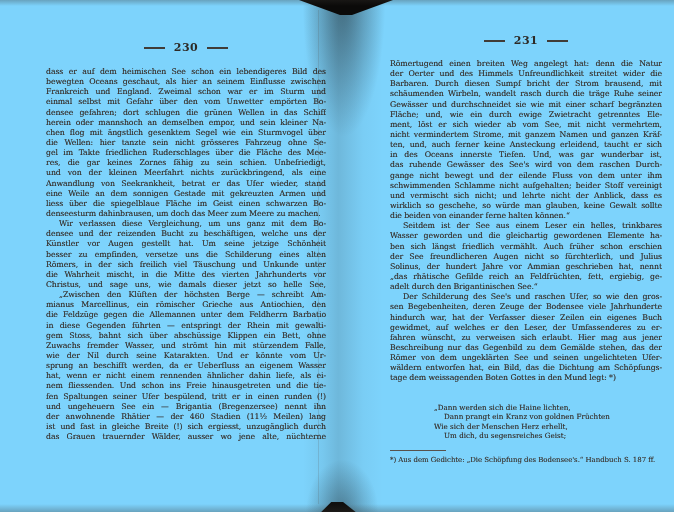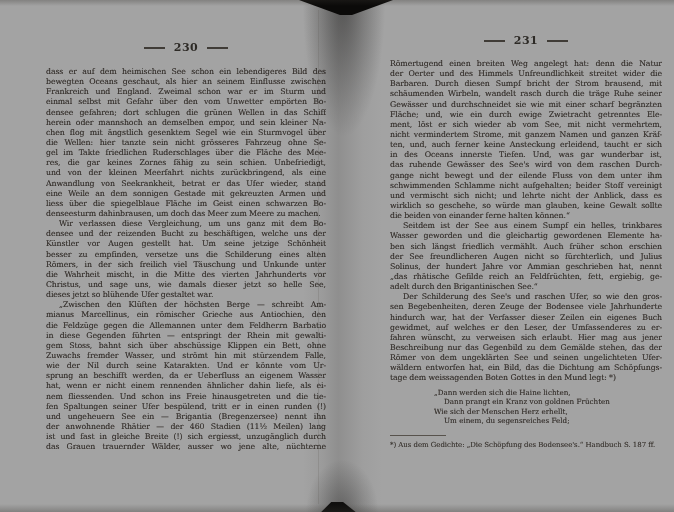--- a/index.html
+++ b/index.html
@@ -1,18 +1,18 @@
 <!DOCTYPE html>
 <html><head>
 <meta charset="utf-8">
 <style>
   html,body{margin:0;padding:0;}
   .canvas{
     position:relative; width:674px; height:512px; overflow:hidden;
-    background:#a3a3a3;
+    background:#7dd3fc;
     font-family:"DejaVu Serif","Liberation Serif",serif;
     color:#37322e;
   }
   
   .top-edge{position:absolute;left:0;top:0;width:674px;height:6px;
     background:linear-gradient(180deg,rgba(55,52,48,.30),rgba(55,52,48,0));}
   .bottom-edge{position:absolute;left:0;bottom:0;width:674px;height:8px;
     background:linear-gradient(0deg,rgba(55,52,48,.30),rgba(55,52,48,0));}
   .gutter{position:absolute;left:303px;top:0;width:80px;height:512px;
     background:linear-gradient(90deg,rgba(20,18,16,0) 0%,rgba(20,18,16,.06) 25%,
@@ -33,21 +33,21 @@
   .page-right{left:390px;top:33px;width:272px;}
   .page-header{display:flex;align-items:center;justify-content:center;gap:9px;height:15px;}
   .page-num{font-size:11px;font-weight:bold;color:#2d2a26;letter-spacing:.5px;}
   .rule{display:inline-block;width:21px;height:2px;background:#403c37;}
   .body{margin-top:12px;font-size:7.8px;line-height:10.15px;letter-spacing:-0.1px;}
   .page-right .body{margin-top:11px;}
   .ln{height:10.15px;overflow:hidden;text-align:justify;text-align-last:justify;
     text-shadow:0 0 .4px rgba(55,50,45,.55);}
   .ln.ind{text-indent:13px;}
   .ln.end{text-align-last:left;}
-  .verse{margin-top:4px;padding-left:44px;font-size:7.2px;line-height:9.6px;}
+  .verse{margin-top:19px;padding-left:44px;font-size:7.2px;line-height:9.6px;}
   .verse .ln{text-align:left;text-align-last:left;height:9.6px;}
   .verse .ln:nth-child(even){padding-left:10px;}
   .fn-rule{margin-top:9px;width:56px;height:1px;background:#57524c;}
   .footnote{margin-top:5px;font-size:7px;letter-spacing:-0.05px;color:#3b3631;
     text-shadow:0 0 .4px rgba(55,50,45,.5);}
 </style>
 </head>
 <body>
 
 <div class="canvas">
@@ -74,21 +74,20 @@
         <div class="ln">eine Weile an dem sonnigen Gestade mit gekreuzten Armen und</div>
         <div class="ln">liess über die spiegelblaue Fläche im Geist einen schwarzen Bo-</div>
         <div class="ln end">denseesturm dahinbrausen, um doch das Meer zum Meere zu machen.</div>
         <div class="ln ind">Wir verlassen diese Vergleichung, um uns ganz mit dem Bo-</div>
         <div class="ln">densee und der reizenden Bucht zu beschäftigen, welche uns der</div>
         <div class="ln">Künstler vor Augen gestellt hat.  Um seine jetzige Schönheit</div>
         <div class="ln">besser zu empfinden, versetze uns die Schilderung eines alten</div>
         <div class="ln">Römers, in der sich freilich viel Täuschung und Unkunde unter</div>
         <div class="ln">die Wahrheit mischt, in die Mitte des vierten Jahrhunderts vor</div>
         <div class="ln">Christus, und sage uns, wie damals dieser jetzt so helle See,</div>
-        <div class="ln end">dieses jetzt so blühende Ufer gestaltet war.</div>
         <div class="ln ind">„Zwischen den Klüften der höchsten Berge — schreibt Am-</div>
         <div class="ln">mianus Marcellinus, ein römischer Grieche aus Antiochien, den</div>
         <div class="ln">die Feldzüge gegen die Allemannen unter dem Feldherrn Barbatio</div>
         <div class="ln">in diese Gegenden führten — entspringt der Rhein mit gewalti-</div>
         <div class="ln">gem Stoss, bahnt sich über abschüssige Klippen ein Bett, ohne</div>
         <div class="ln">Zuwachs fremder Wasser, und strömt hin mit stürzendem Falle,</div>
         <div class="ln">wie der Nil durch seine Katarakten.  Und er könnte vom Ur-</div>
         <div class="ln">sprung an beschifft werden, da er Ueberfluss an eigenem Wasser</div>
         <div class="ln">hat, wenn er nicht einem rennenden ähnlicher dahin liefe, als ei-</div>
         <div class="ln">nem fliessenden.  Und schon ins Freie hinausgetreten und die tie-</div>
@@ -116,42 +115,42 @@
         <div class="ln">ment, löst er sich wieder ab vom See, mit nicht vermehrtem,</div>
         <div class="ln">nicht vermindertem Strome, mit ganzem Namen und ganzen Kräf-</div>
         <div class="ln">ten, und, auch ferner keine Ansteckung erleidend, taucht er sich</div>
         <div class="ln">in des Oceans innerste Tiefen.  Und, was gar wunderbar ist,</div>
         <div class="ln">das ruhende Gewässer des See's wird von dem raschen Durch-</div>
         <div class="ln">gange nicht bewegt und der eilende Fluss von dem unter ihm</div>
         <div class="ln">schwimmenden Schlamme nicht aufgehalten; beider Stoff vereinigt</div>
         <div class="ln">und vermischt sich nicht; und lehrte nicht der Anblick, dass es</div>
         <div class="ln">wirklich so geschehe, so würde man glauben, keine Gewalt sollte</div>
         <div class="ln end">die beiden von einander ferne halten können.“</div>
-        <div class="ln ind">Seitdem ist der See aus einem Sumpf ein helles, trinkbares</div>
+        <div class="ln ind">Seitdem ist der See aus einem Leser ein helles, trinkbares</div>
         <div class="ln">Wasser geworden und die gleichartig gewordenen Elemente ha-</div>
         <div class="ln">ben sich längst friedlich vermählt.  Auch früher schon erschien</div>
         <div class="ln">der See freundlicheren Augen nicht so fürchterlich, und Julius</div>
         <div class="ln">Solinus, der hundert Jahre vor Ammian geschrieben hat, nennt</div>
         <div class="ln">„das rhätische Gefilde reich an Feldfrüchten, fett, ergiebig, ge-</div>
         <div class="ln end">adelt durch den Brigantinischen See.“</div>
         <div class="ln ind">Der Schilderung des See's und raschen Ufer, so wie den gros-</div>
         <div class="ln">sen Begebenheiten, deren Zeuge der Bodensee viele Jahrhunderte</div>
         <div class="ln">hindurch war, hat der Verfasser dieser Zeilen ein eigenes Buch</div>
         <div class="ln">gewidmet, auf welches er den Leser, der Umfassenderes zu er-</div>
         <div class="ln">fahren wünscht, zu verweisen sich erlaubt.  Hier mag aus jener</div>
         <div class="ln">Beschreibung nur das Gegenbild zu dem Gemälde stehen, das der</div>
         <div class="ln">Römer von dem ungeklärten See und seinen ungelichteten Ufer-</div>
         <div class="ln">wäldern entworfen hat, ein Bild, das die Dichtung am Schöpfungs-</div>
         <div class="ln end">tage dem weissagenden Boten Gottes in den Mund legt: *)</div>
       </div>
     <div class="verse">
         <div class="ln">„Dann werden sich die Haine lichten,</div>
         <div class="ln">Dann prangt ein Kranz von goldnen Früchten</div>
         <div class="ln">Wie sich der Menschen Herz erhellt,</div>
-        <div class="ln">Um einem, du segensreiches Feld;</div>
+        <div class="ln">Um dich, du segensreiches Geist;</div>
       </div>
     <div class="fn-rule"></div>
     <div class="footnote">*) Aus dem Gedichte: „Die Schöpfung des Bodensee's.“ Handbuch S. 187 ff.</div>
   </div>
 
   <div class="gutter"></div>
   <div class="gutter-top"></div>
   <div class="gutter-bottom"></div>
   <div class="fold-line"></div>
   <div class="notch-top"></div>

